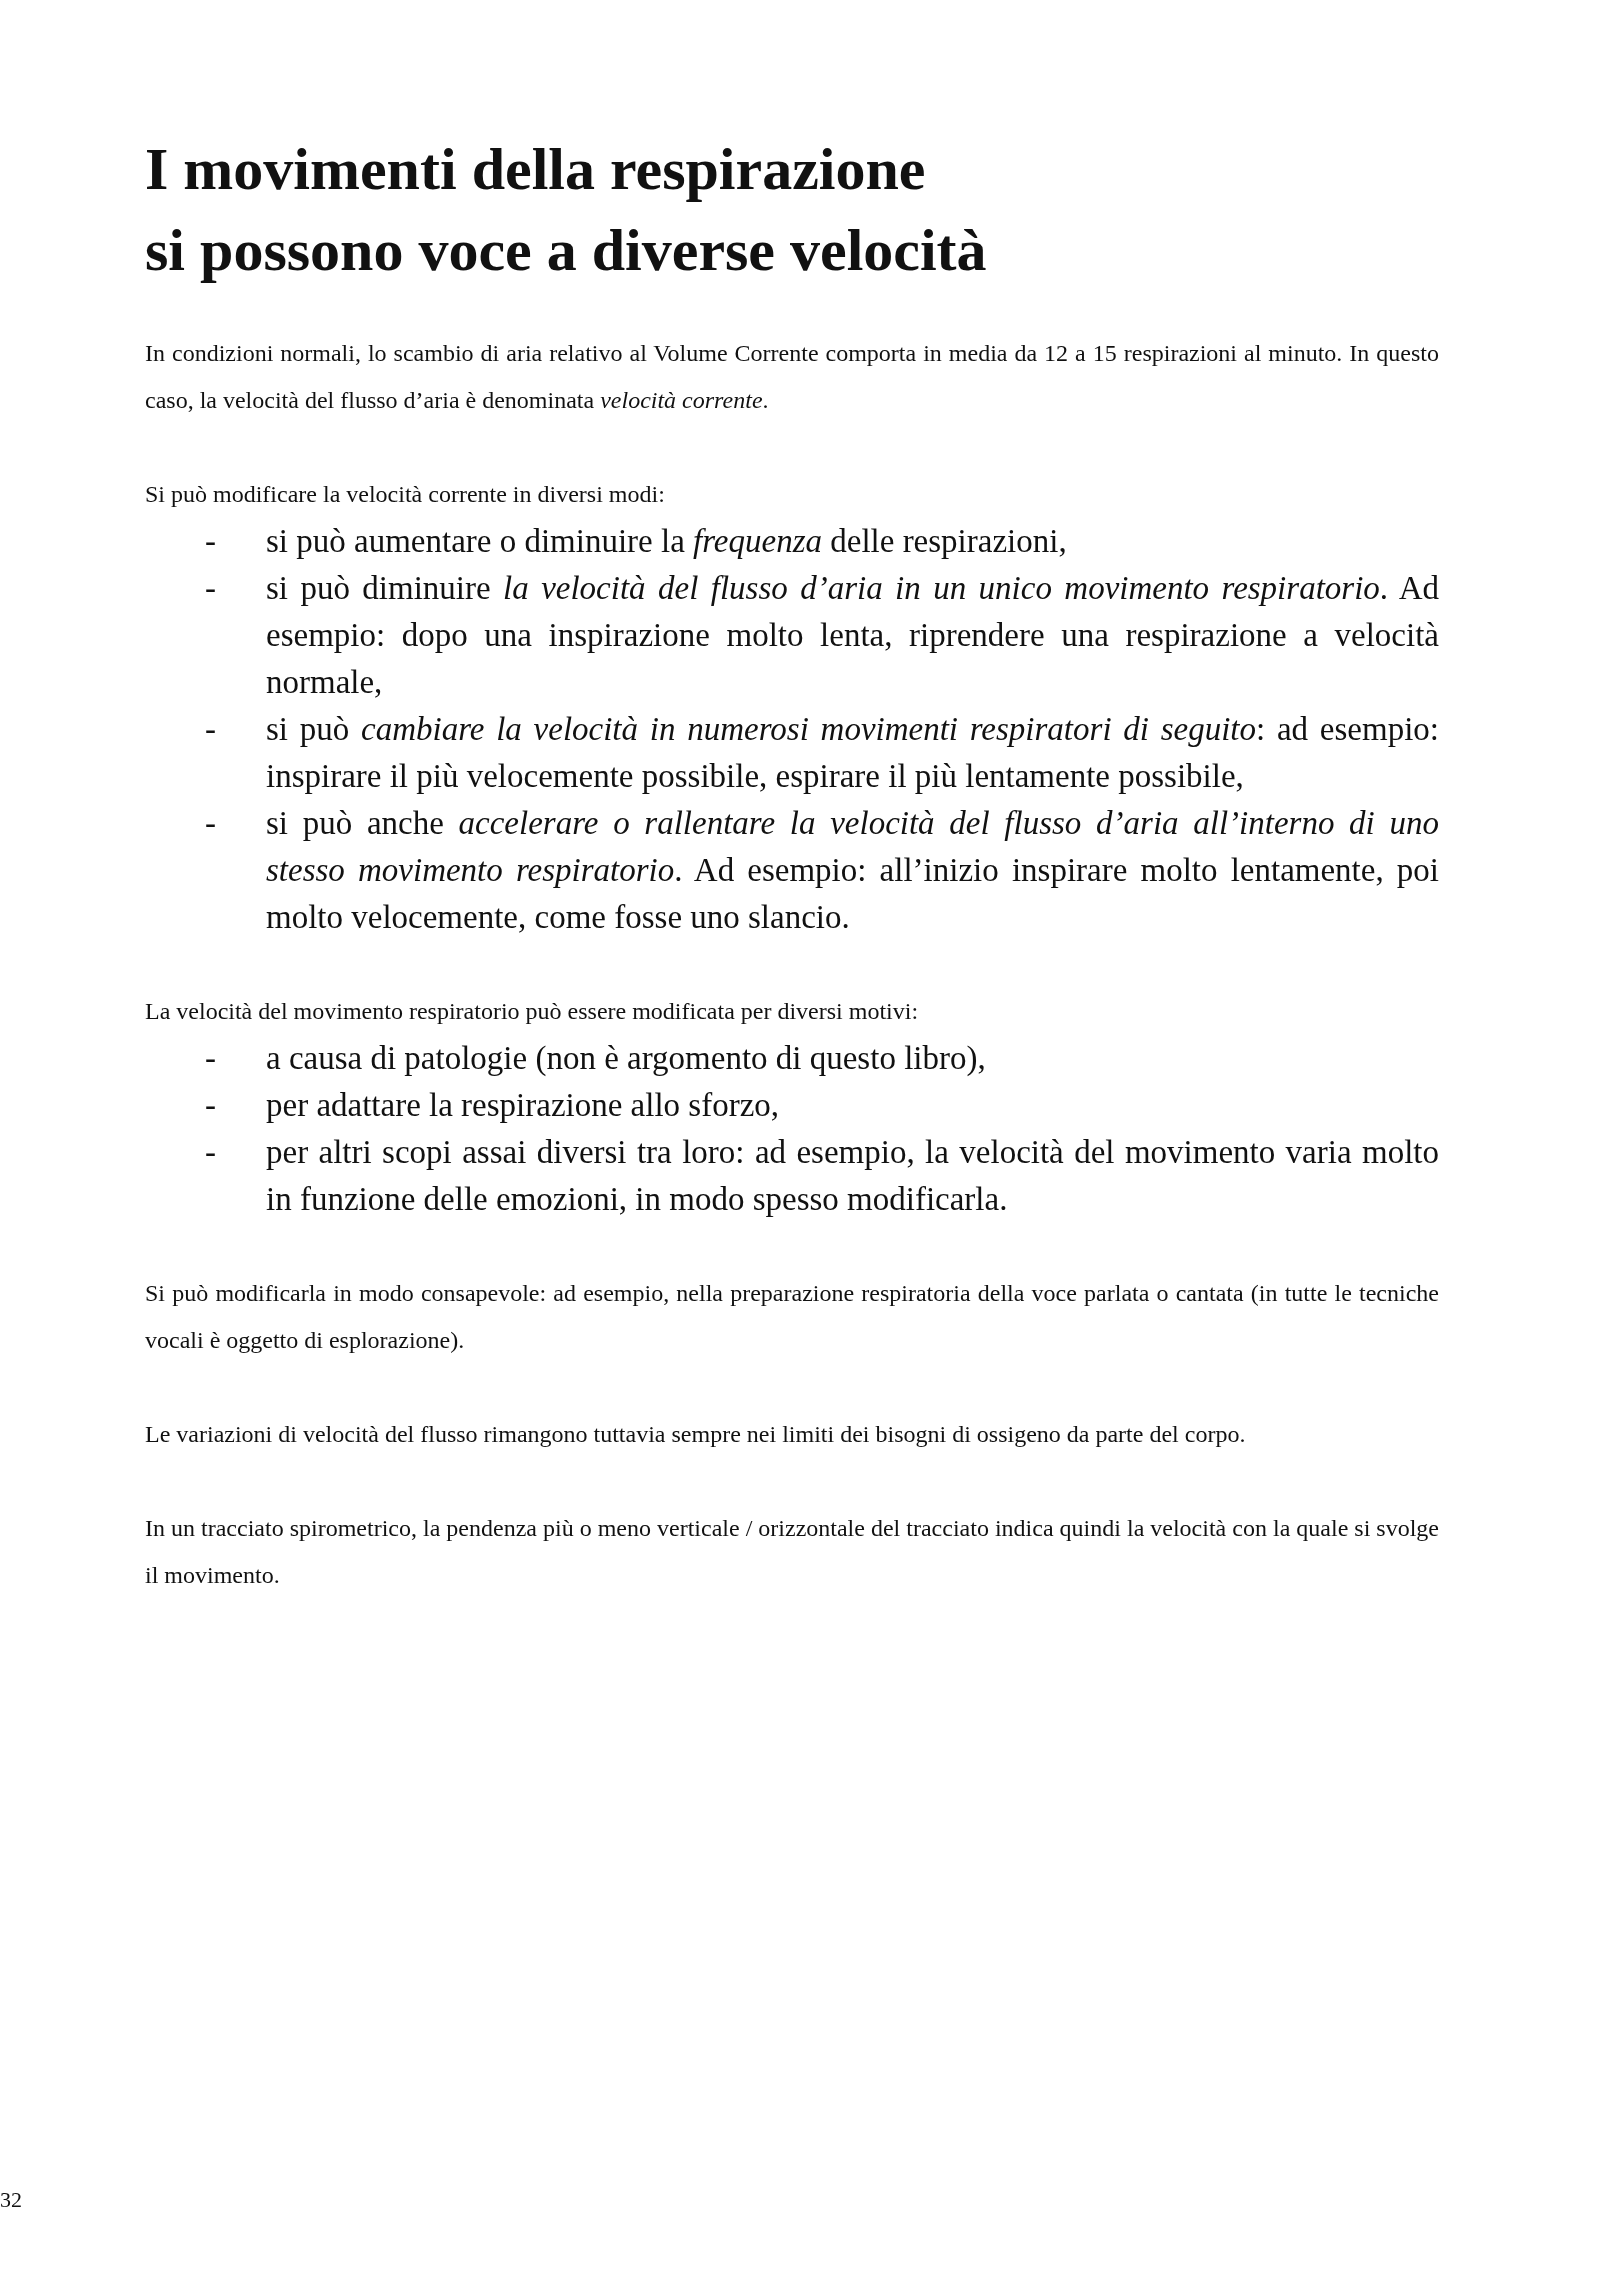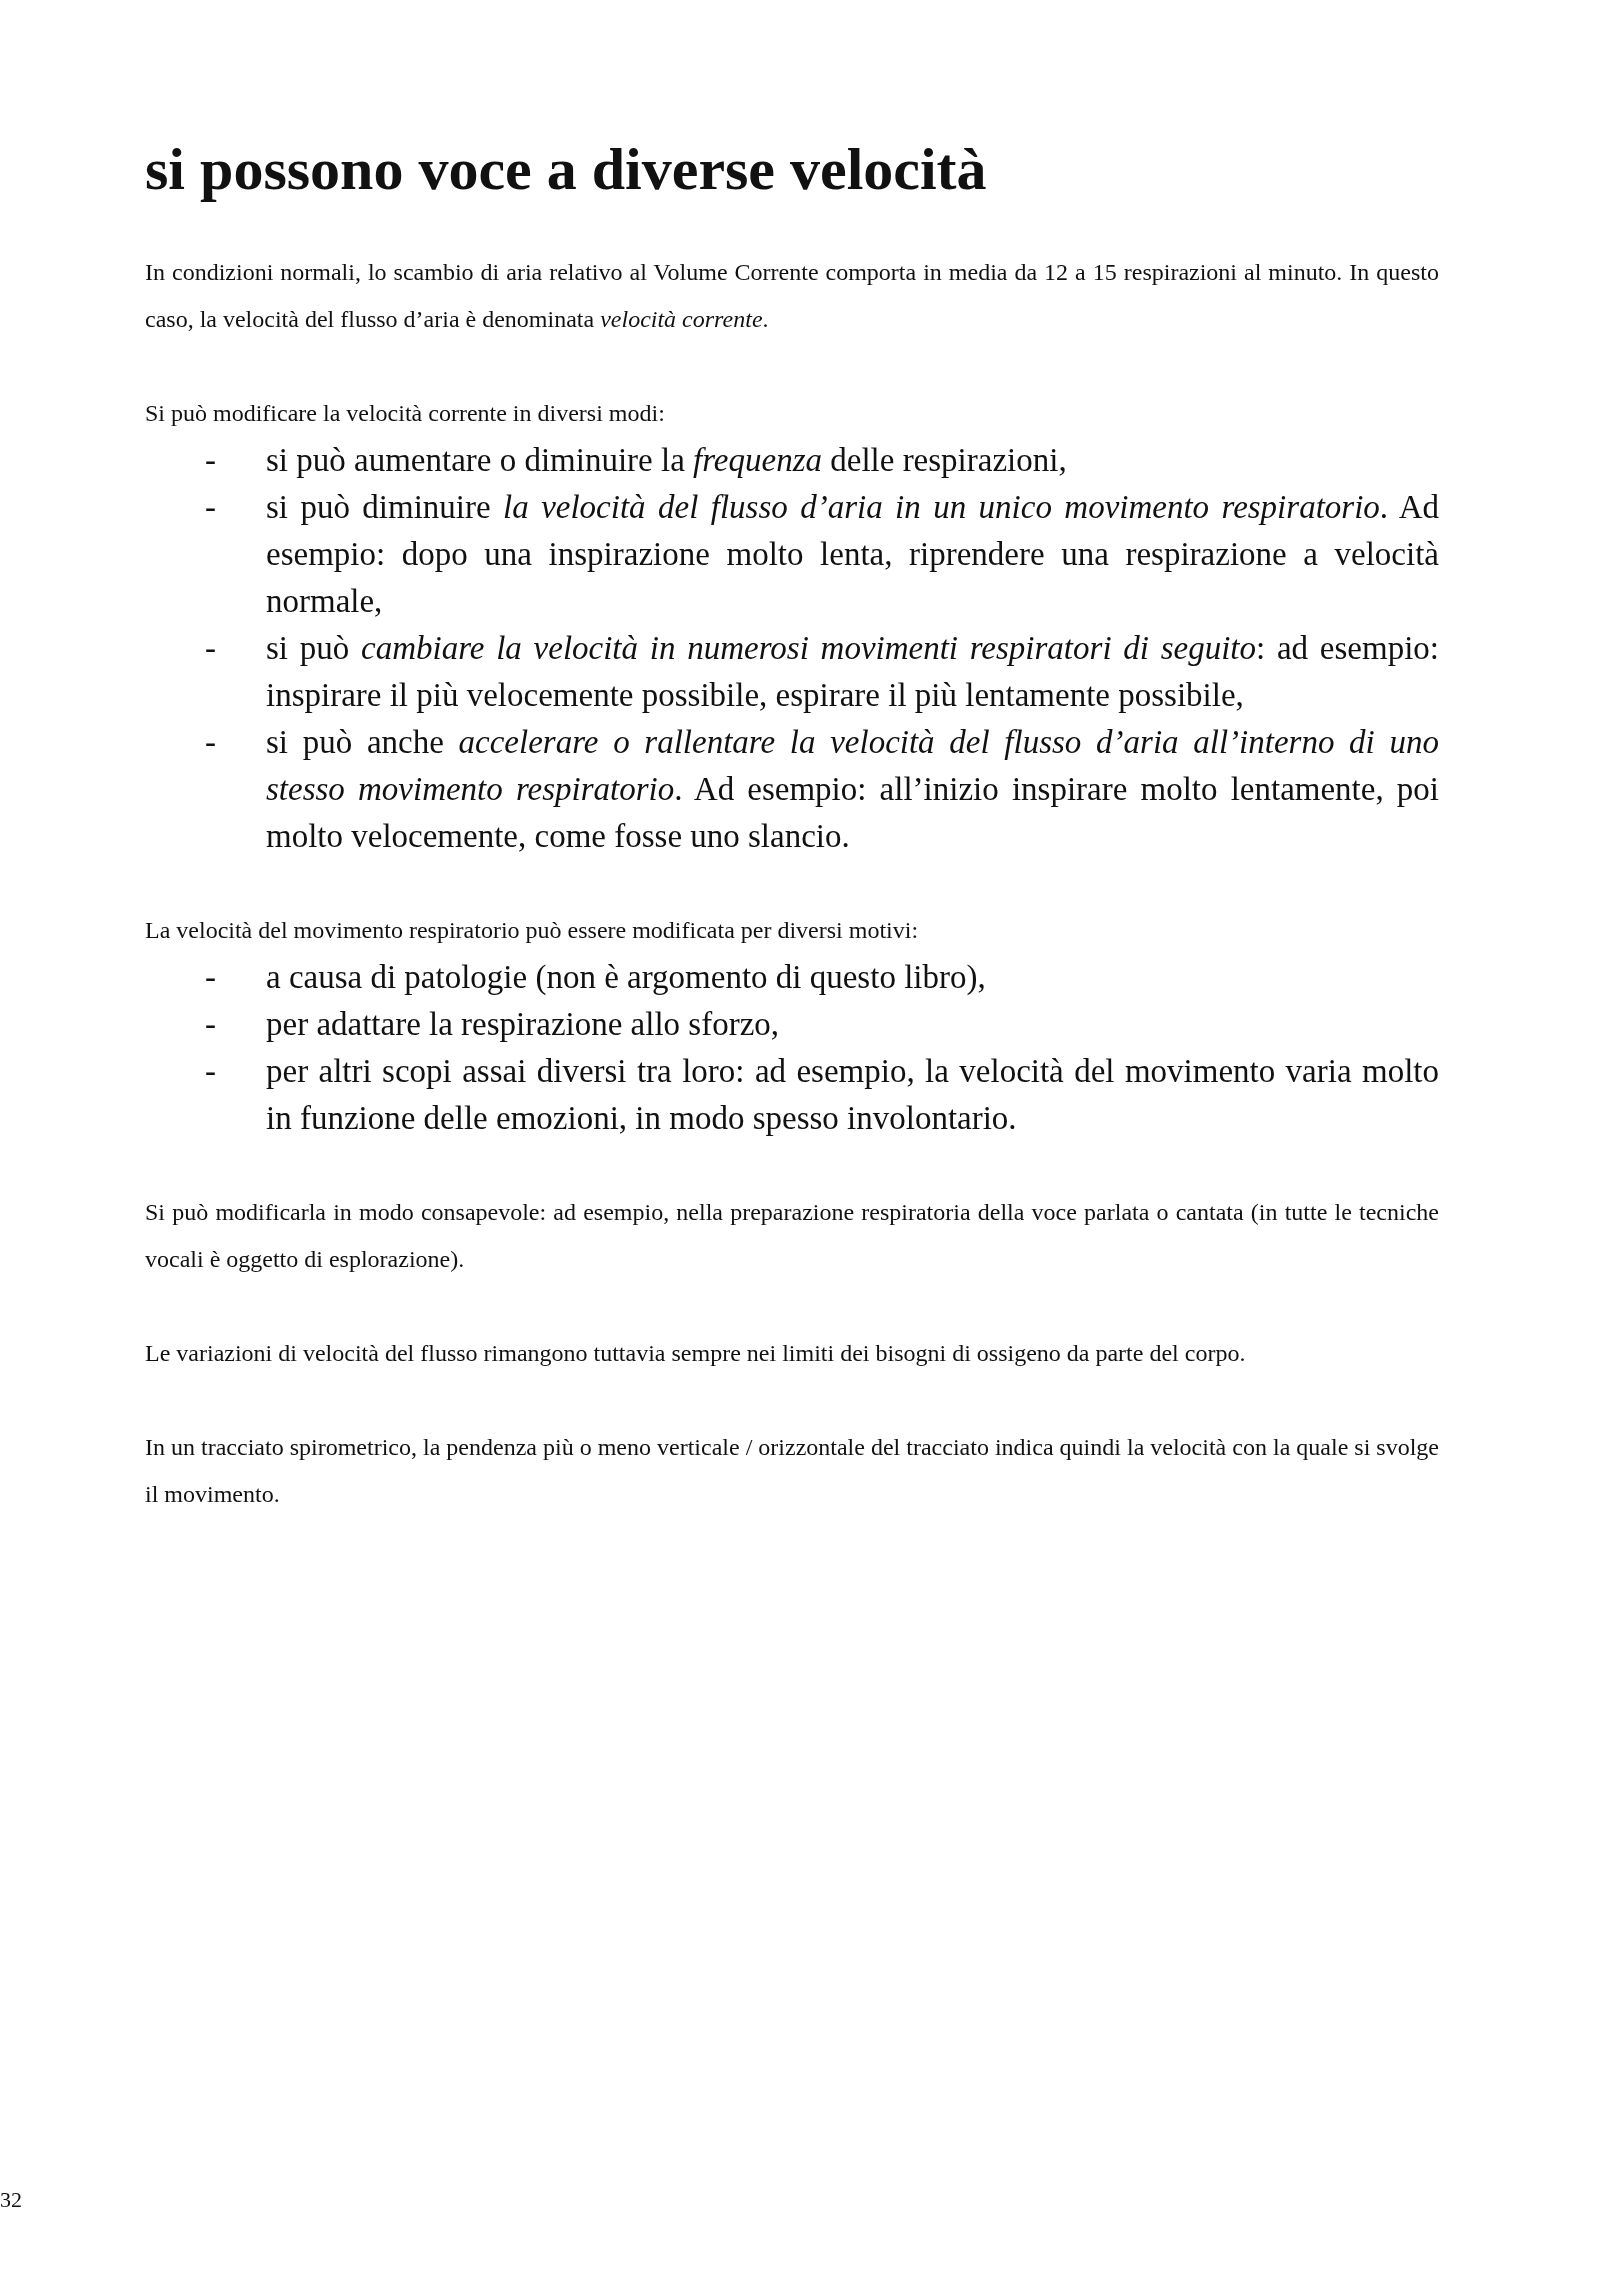--- a/index.html
+++ b/index.html
@@ -66,41 +66,42 @@
       font-size: 22px;
       line-height: 35px;
     }
   </style>
 </head>
 <body>
 
 <div class="page">
 
   <h1 class="title">
+    <span class="title-line">I movimenti della respirazione</span>
     <span class="title-line">si possono voce a diverse velocità</span>
   </h1>
 
   <p class="para first-para"><span>In condizioni normali, lo scambio di aria relativo al Volume Corrente comporta in media da 12 a 15 respirazioni al minuto. In questo caso, la velocità del flusso d’aria è denominata </span><em>velocità corrente</em><span>.</span></p>
 
   <div class="para-block" style="margin-top:47px;">
     <p class="para">Si può modificare la velocità corrente in diversi modi:</p>
     <ul class="dash-list">
       <li><span class="dash">-</span><span>si può aumentare o diminuire la </span><em>frequenza</em><span> delle respirazioni,</span></li>
       <li><span class="dash">-</span><span>si può diminuire </span><em>la velocità del flusso d’aria in un unico movimento respiratorio</em><span>. Ad esempio: dopo una inspirazione molto lenta, riprendere una respirazione a velocità normale,</span></li>
       <li><span class="dash">-</span><span>si può </span><em>cambiare la velocità in numerosi movimenti respiratori di seguito</em><span>: ad esempio: inspirare il più velocemente possibile, espirare il più lentamente possibile,</span></li>
       <li><span class="dash">-</span><span>si può anche </span><em>accelerare o rallentare la velocità del flusso d’aria all’interno di uno stesso movimento respiratorio</em><span>. Ad esempio: all’inizio inspirare molto lentamente, poi molto velocemente, come fosse uno slancio.</span></li>
     </ul>
   </div>
 
   <div class="para-block" style="margin-top:47px;">
     <p class="para">La velocità del movimento respiratorio può essere modificata per diversi motivi:</p>
     <ul class="dash-list">
       <li><span class="dash">-</span><span>a causa di patologie (non è argomento di questo libro),</span></li>
       <li><span class="dash">-</span><span>per adattare la respirazione allo sforzo,</span></li>
-      <li><span class="dash">-</span><span>per altri scopi assai diversi tra loro: ad esempio, la velocità del movimento varia molto in funzione delle emozioni, in modo spesso involontario.</span></li>
+      <li><span class="dash">-</span><span>per altri scopi assai diversi tra loro: ad esempio, la velocità del movimento varia molto in funzione delle emozioni, in modo spesso modificarla.</span></li>
     </ul>
   </div>
 
   <p class="para" style="margin-top:47px;">Si può modificarla in modo consapevole: ad esempio, nella preparazione respiratoria della voce parlata o cantata (in tutte le tecniche vocali è oggetto di esplorazione).</p>
 
   <p class="para" style="margin-top:47px;">Le variazioni di velocità del flusso rimangono tuttavia sempre nei limiti dei bisogni di ossigeno da parte del corpo.</p>
 
   <p class="para" style="margin-top:47px;">In un tracciato spirometrico, la pendenza più o meno verticale / orizzontale del tracciato indica quindi la velocità con la quale si svolge il movimento.</p>
 
 </div>

